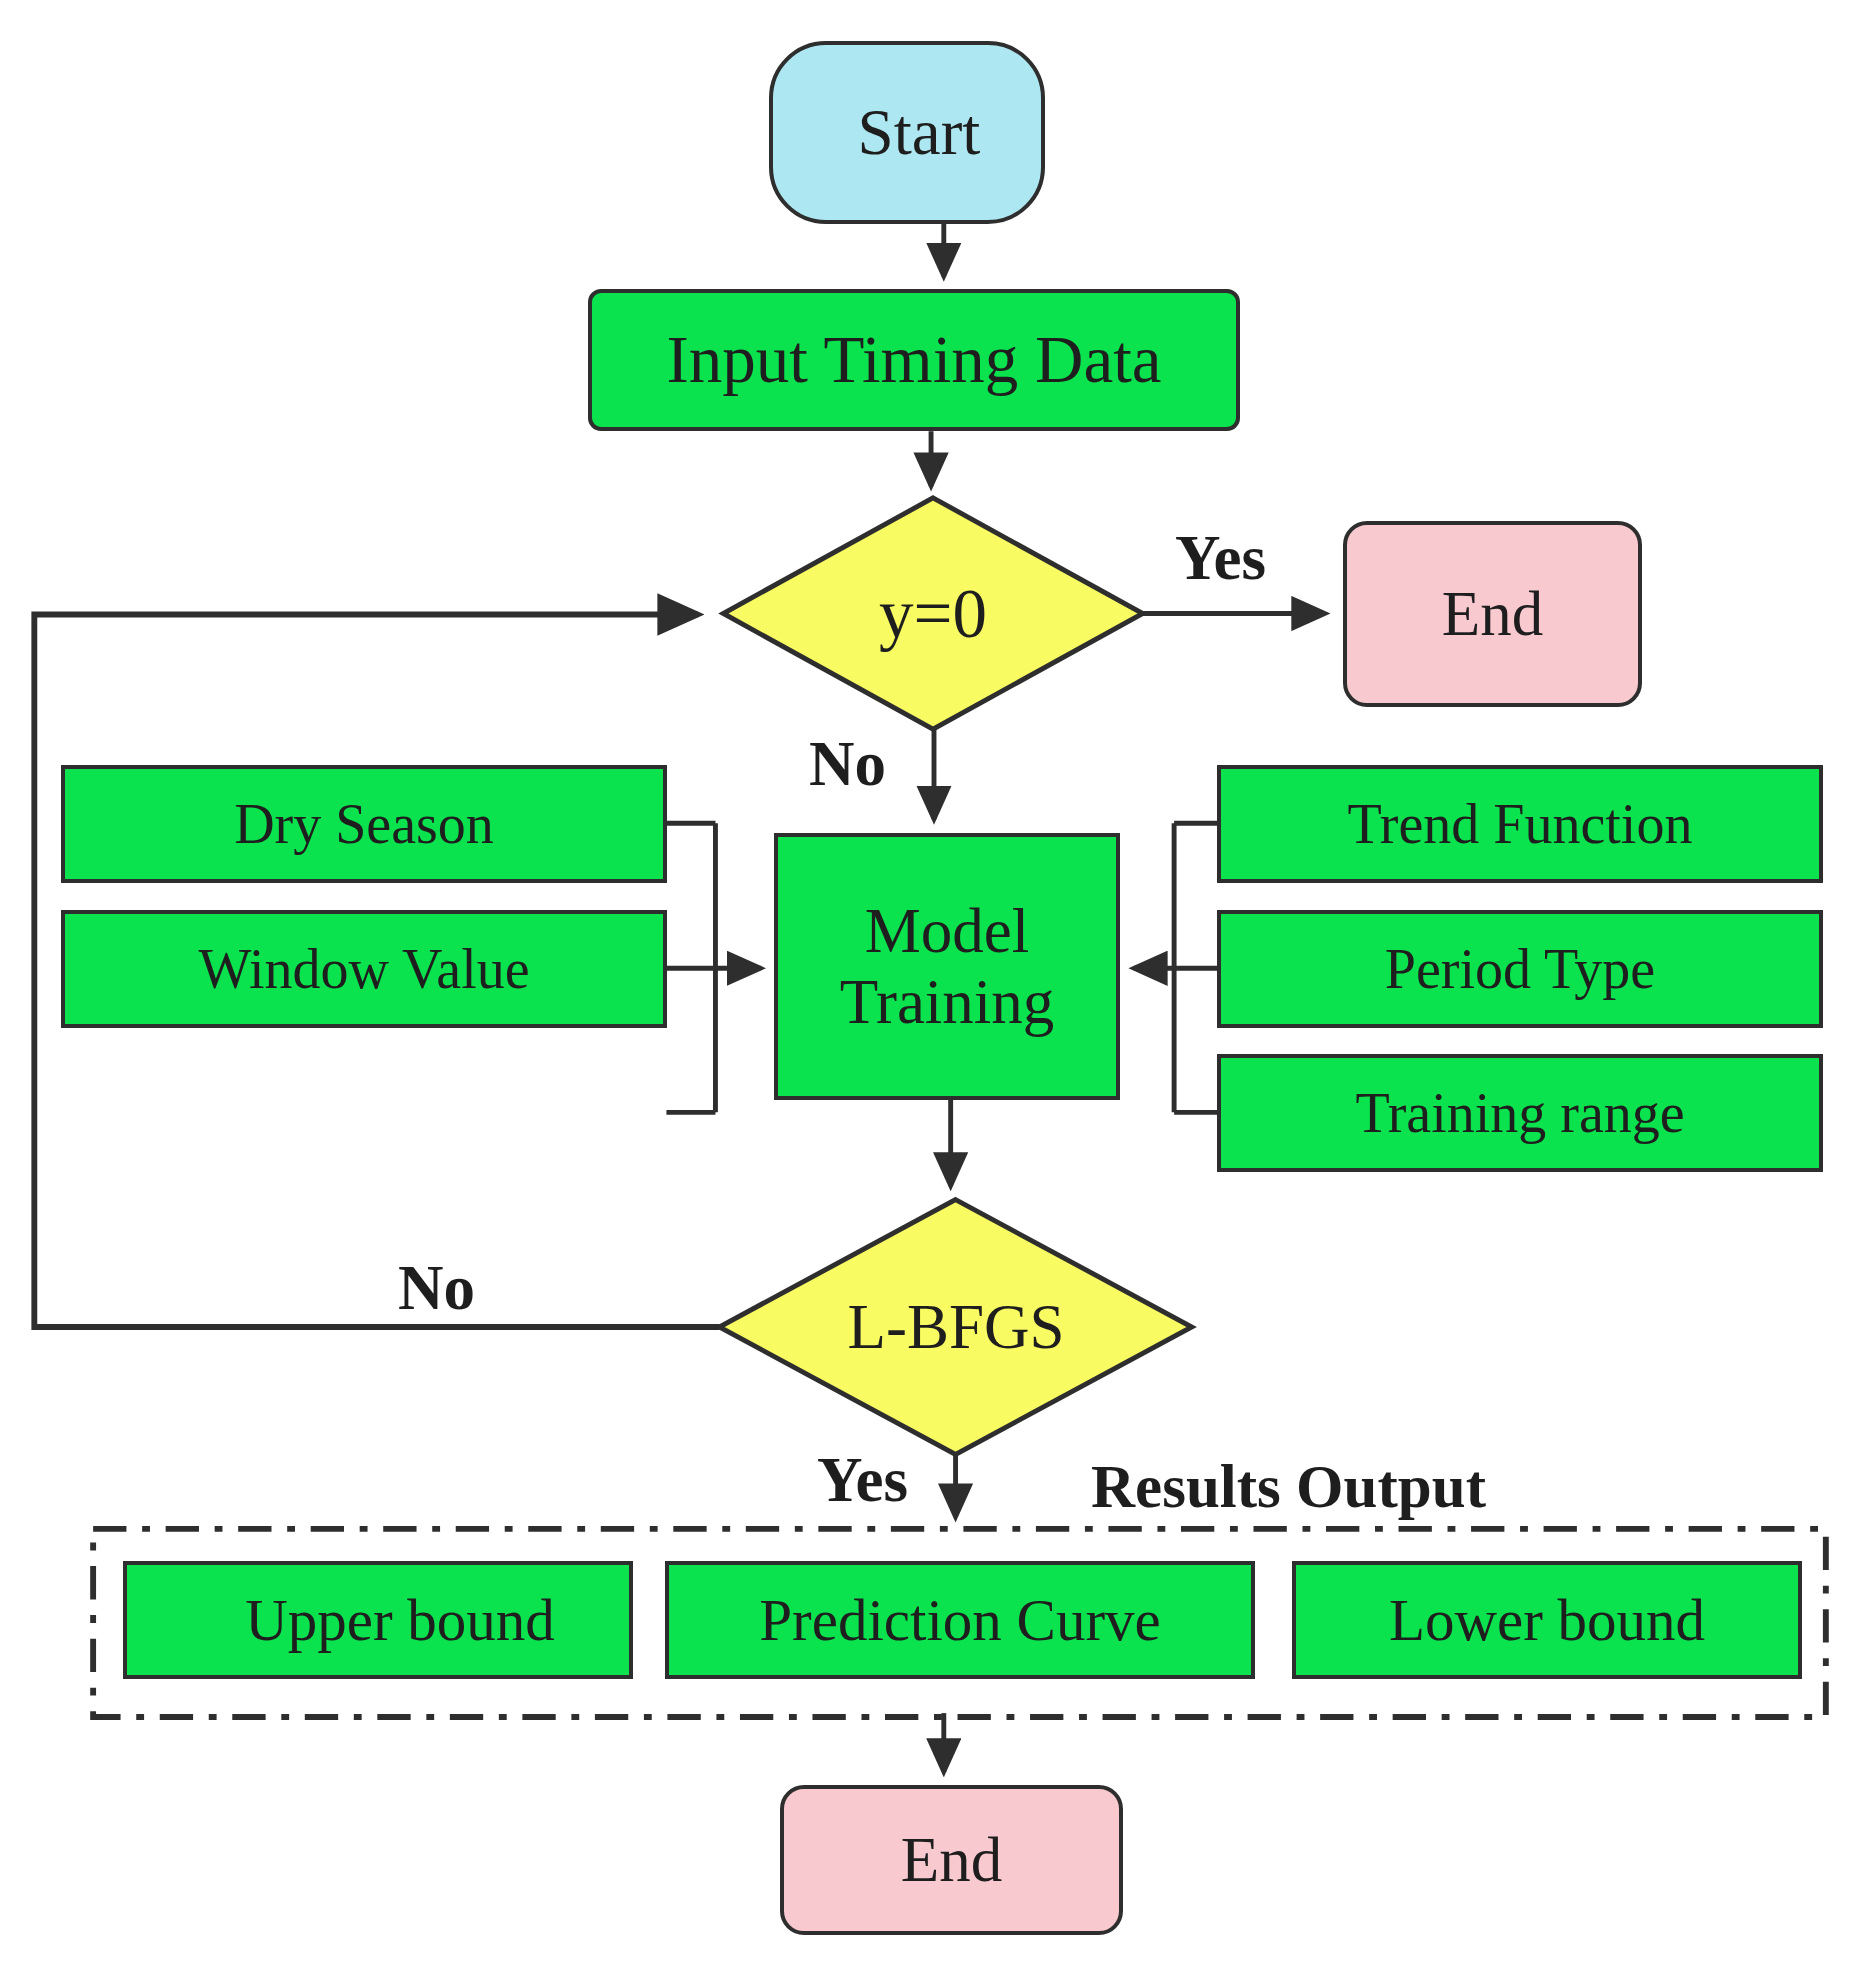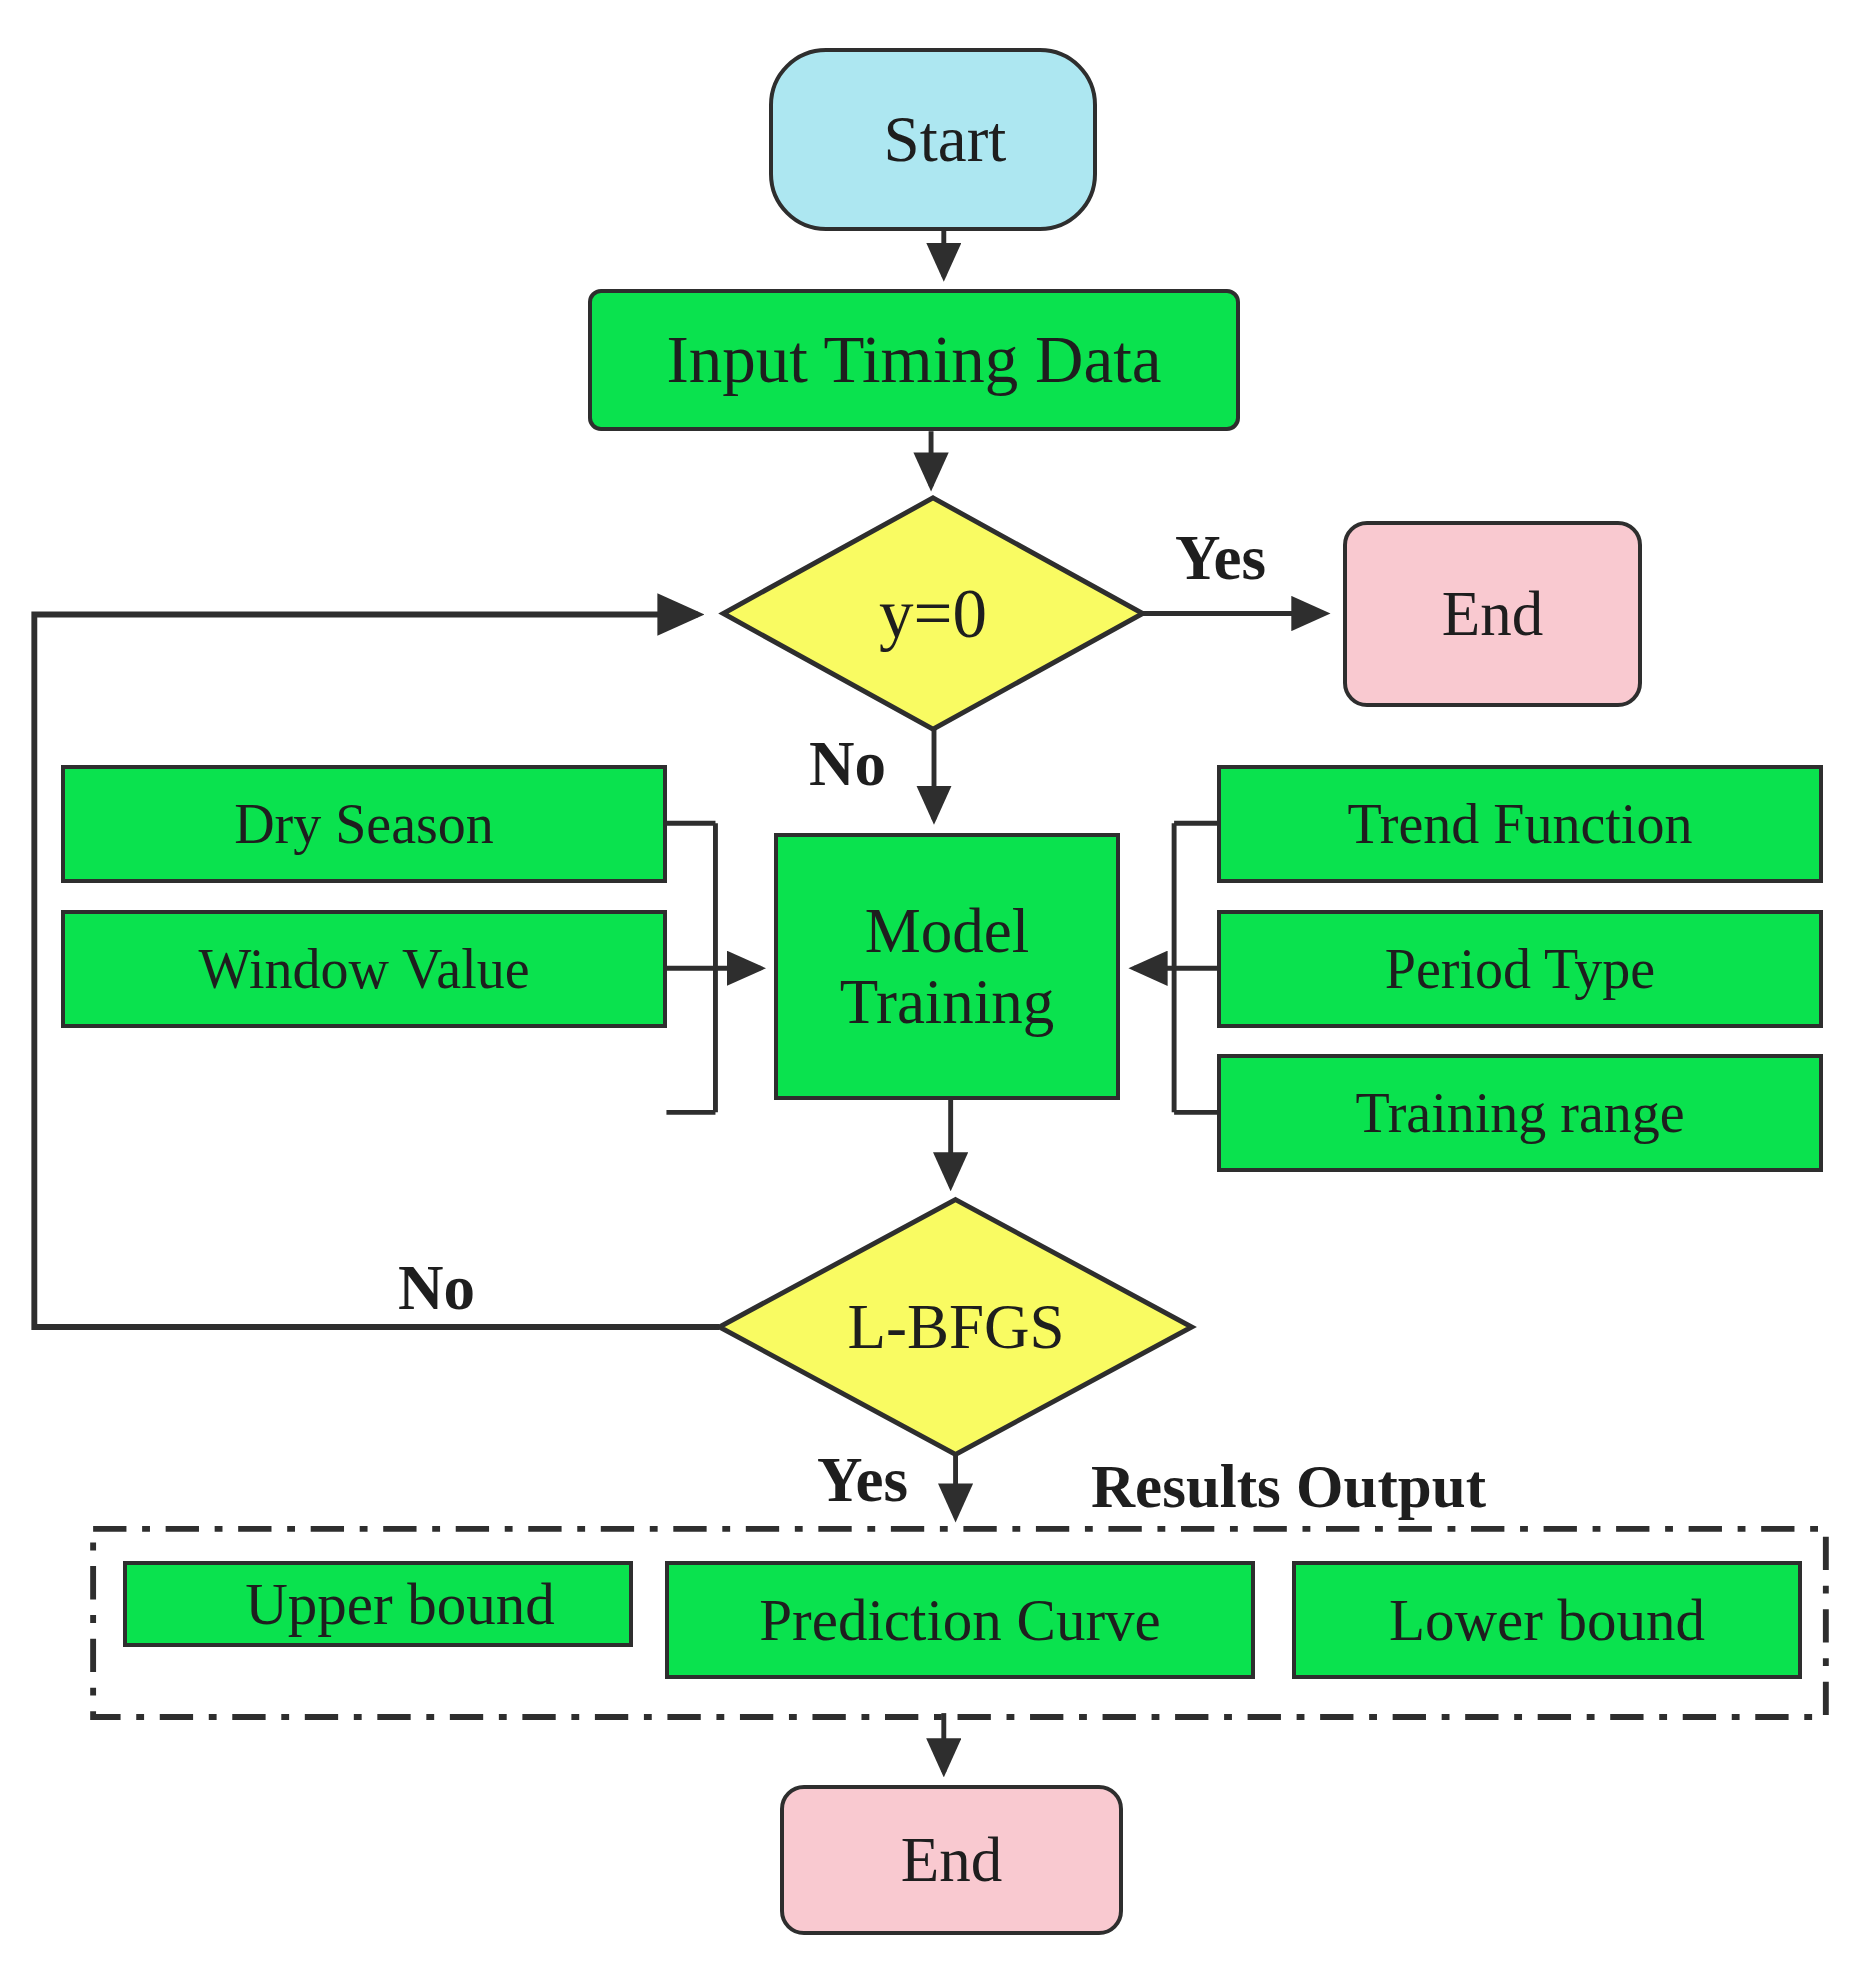--- a/index.html
+++ b/index.html
@@ -76,38 +76,38 @@
 
     <rect x="95" y="1560" width="1768" height="192" fill="none" stroke="#2e2e2e" stroke-width="6" stroke-dasharray="34 16 8 16"></rect>
 
     <polygon points="952,508 1166,626 952,744 738,626" stroke="#2e2e2e" stroke-width="5" fill="#f9fb62"></polygon>
     <polygon points="975,1224 1216,1354 975,1484 734,1354" stroke="#2e2e2e" stroke-width="5" fill="#f9fb62"></polygon>
   </svg>
 
   <div class="dtext f-diamond-1" style="left:835px;top:565px;width:196px;height:98px;">y=0</div>
   <div class="dtext f-diamond-2" style="left:809px;top:1278px;width:294px;height:98px;">L-BFGS</div>
 
-  <div class="node terminal-start f-start" style="left:769px;top:48px;width:328px;height:183px;padding-left:24px;">Start</div>
+  <div class="node terminal-start f-start" style="left:769px;top:41px;width:276px;height:183px;padding-left:24px;">Start</div>
   <div class="node terminal-end f-end" style="left:1343px;top:521px;width:299px;height:186px;">End</div>
   <div class="node terminal-end f-end" style="left:780px;top:1785px;width:343px;height:150px;">End</div>
 
   <div class="node process f-input" style="left:588px;top:289px;width:652px;height:142px;">Input Timing Data</div>
 
   <div class="node process" style="left:774px;top:833px;width:346px;height:267px;">
     <span class="f-model">Model Training</span>
   </div>
 
   <div class="node process f-side" style="left:61px;top:765px;width:606px;height:118px;">Dry Season</div>
   <div class="node process f-side" style="left:61px;top:910px;width:606px;height:118px;">Window Value</div>
 
   <div class="node process f-side" style="left:1217px;top:765px;width:606px;height:118px;">Trend Function</div>
   <div class="node process f-side" style="left:1217px;top:910px;width:606px;height:118px;">Period Type</div>
   <div class="node process f-side" style="left:1217px;top:1054px;width:606px;height:118px;">Training range</div>
 
-  <div class="node process f-bottom" style="left:123px;top:1561px;width:510px;height:86px;padding-left:44px;">Upper bound</div>
+  <div class="node process f-bottom" style="left:123px;top:1561px;width:510px;height:118px;padding-left:44px;">Upper bound</div>
   <div class="node process f-bottom" style="left:665px;top:1561px;width:590px;height:118px;">Prediction Curve</div>
   <div class="node process f-bottom" style="left:1292px;top:1561px;width:510px;height:118px;">Lower bound</div>
 
   <div class="lbl f-edge" style="left:1142px;top:521px;width:157px;height:74px;">Yes</div>
   <div class="lbl f-edge" style="left:774px;top:730px;width:147px;height:69px;">No</div>
   <div class="lbl f-edge" style="left:358px;top:1253px;width:157px;height:71px;">No</div>
   <div class="lbl f-edge" style="left:784px;top:1443px;width:157px;height:74px;">Yes</div>
   <div class="lbl f-results" style="left:1024px;top:1451px;width:529px;height:71px;">Results Output</div>
 
 </div>

